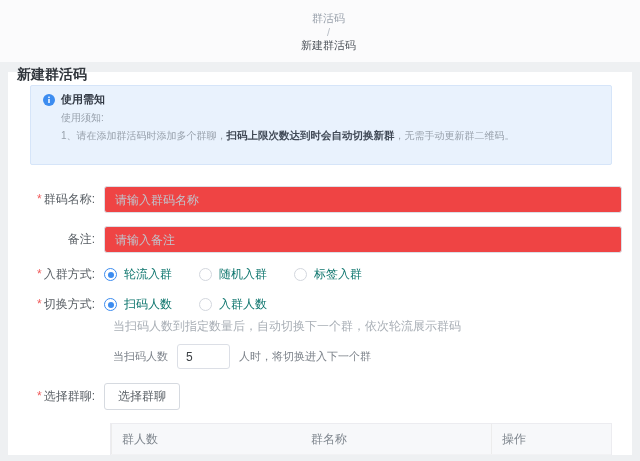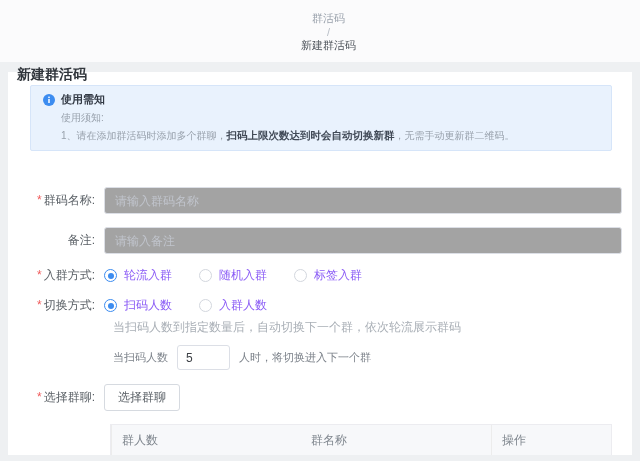--- a/index.html
+++ b/index.html
@@ -12,42 +12,42 @@
   .breadcrumb { font-size:11px; color:#9aa2ac; display:flex; align-items:center;flex-direction:column; }
   .breadcrumb .bc-link { color:#9aa2ac; cursor:pointer; }
   .breadcrumb .bc-sep { margin:0 6px; color:#b8bec6; }
   .breadcrumb .bc-current { color:#4d535a; }
   .page-title { font-size:14px; font-weight:bold; color:#31363c; margin:13px 0 0 0; }
 
   
   .card { background:#ffffff; margin:10px 8px 0 8px; height:383px; padding-top:13px; overflow:hidden; }
 
   
-  .alert { margin:0 20px 15px 22px; background:#e9f2fd; border:1px solid #d6e5f9; border-radius:2px; padding:6px 12px 7px 12px; }
+  .alert { margin:0 20px 0 22px; background:#e9f2fd; border:1px solid #d6e5f9; border-radius:2px; padding:6px 12px 21px 12px; }
   .alert-title-row { display:flex; align-items:center; }
   .info-icon { width:12px; height:12px; flex:none; margin-right:6px; }
   .alert-title { font-size:11px; font-weight:bold; color:#333a45; }
   .alert-sub { font-size:10px; color:#98a1ac; margin:4px 0 0 18px; }
   .alert-line { font-size:10px; color:#98a1ac; margin:4px 0 0 18px; }
   .alert-line b { color:#414a57; font-size:10.5px; }
 
   
   .form { padding:21px 10px 0 0; }
   .form-row { display:flex; align-items:center; margin-bottom:13px; }
   .form-label { width:96px; flex:none; text-align:right; font-size:12px; color:#5a6066; padding-right:9px; white-space:nowrap; }
   .req { color:#f05b5b; margin-right:2px; font-size:12px; }
-  .text-input { flex:1; height:27px; border:1px solid #dcdfe6; border-radius:3px; padding:0 10px; font-size:12px; color:#333; outline:none; background:#a3a3a3; }
+  .text-input { flex:1; height:27px; border:1px solid #dcdfe6; border-radius:3px; padding:0 10px; font-size:12px; color:#333; outline:none; background:#ef4444; }
   .text-input::placeholder { color:#c0c4cc; }
 
   
   .radio { display:inline-flex; align-items:center; margin-right:27px; cursor:pointer; }
   .radio-circle { width:13px; height:13px; border-radius:50%; border:1px solid #d3d7de; background:#fff; margin-right:7px; position:relative; flex:none; }
   .radio-circle.checked { border-color:#3c8cf0; }
   .radio-circle.checked::after { content:''; position:absolute; left:2.5px; top:2.5px; right:2.5px; bottom:2.5px; background:#3c8cf0; border-radius:50%; }
-  .radio-text { font-size:12px; color:#8b5cf6; }
+  .radio-text { font-size:12px; color:#0f766e; }
 
   
   .hint { font-size:12px; color:#a9afb6; margin:-5px 0 9px 105px; }
   .threshold-row { display:flex; align-items:center; margin:0 0 14px 105px; font-size:11px; color:#7c828a; }
   .threshold-input { width:53px; height:25px; border:1px solid #dcdfe6; border-radius:3px; margin:0 9px; padding:0 8px; font-size:12px; color:#3c4045; outline:none; }
 
   .outline-btn { height:27px; padding:0 13px; font-size:12px; color:#5a6066; background:#fff; border:1px solid #d6dae0; border-radius:3px; cursor:pointer; }
 
   
   .table { margin:8px 10px 0 102px; border:1px solid #ececf0; border-bottom:none; }

